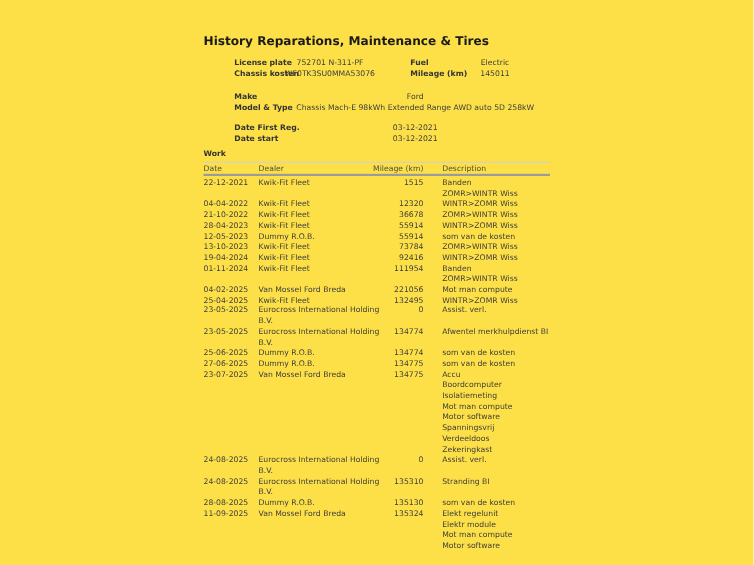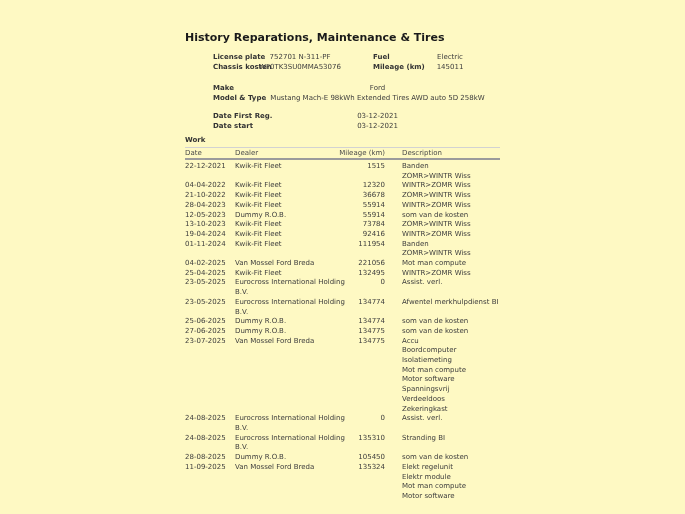--- a/index.html
+++ b/index.html
@@ -1,19 +1,19 @@
 <!DOCTYPE html>
 <html><head>
 <meta charset="utf-8">
 <style>
   html,body { margin:0; padding:0; background:#ffffff; }
   .page {
     position:relative;
     width:685px; height:514px;
-    background:#fef9c3;
+    background:#fde047;
     overflow:hidden;
     font-family:"DejaVu Sans","Liberation Sans",sans-serif;
     color:#3c3c3c;
     -webkit-font-smoothing:antialiased;
   }
   .content {
     position:absolute; left:185px; top:31px; width:315px;
     font-size:7px; line-height:10px;
   }
   .doc-title {
@@ -71,21 +71,21 @@
       <div class="lbl">Chassis kosten</div>
       <div class="val">WF0TK3SU0MMA53076</div>
       <div class="lbl">Mileage (km)</div>
       <div class="val">145011</div>
     </div>
 
     <div class="info-grid two-col ig2">
       <div class="lbl">Make</div>
       <div class="val">Ford</div>
       <div class="lbl">Model &amp; Type</div>
-      <div class="val">Mustang Mach-E 98kWh Extended Tires AWD auto 5D 258kW</div>
+      <div class="val">Chassis Mach-E 98kWh Extended Range AWD auto 5D 258kW</div>
     </div>
 
     <div class="info-grid two-col ig3">
       <div class="lbl">Date First Reg.</div>
       <div class="val">03-12-2021</div>
       <div class="lbl">Date start</div>
       <div class="val">03-12-2021</div>
     </div>
 
     <div class="work-heading">Work</div>
@@ -279,21 +279,21 @@
             <div class="c-mil">135310</div>
             <div class="c-desc">
               <div>Stranding BI</div>
             </div>
           </div>
           <div class="trow">
             <div class="c-date">28-08-2025</div>
             <div class="c-dealer">
               <div>Dummy R.O.B.</div>
             </div>
-            <div class="c-mil">105450</div>
+            <div class="c-mil">135130</div>
             <div class="c-desc">
               <div>som van de kosten</div>
             </div>
           </div>
           <div class="trow">
             <div class="c-date">11-09-2025</div>
             <div class="c-dealer">
               <div>Van Mossel Ford Breda</div>
             </div>
             <div class="c-mil">135324</div>

